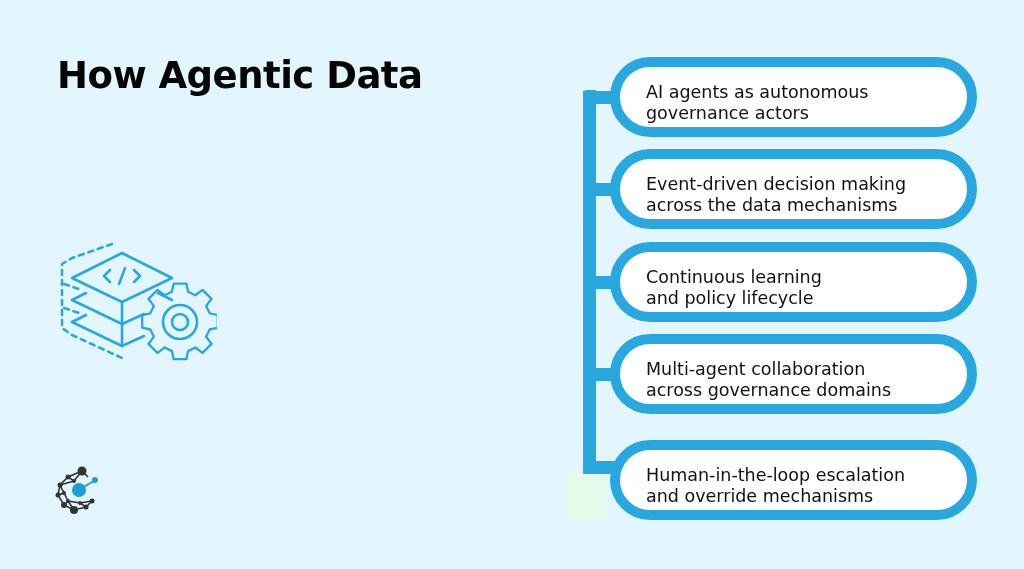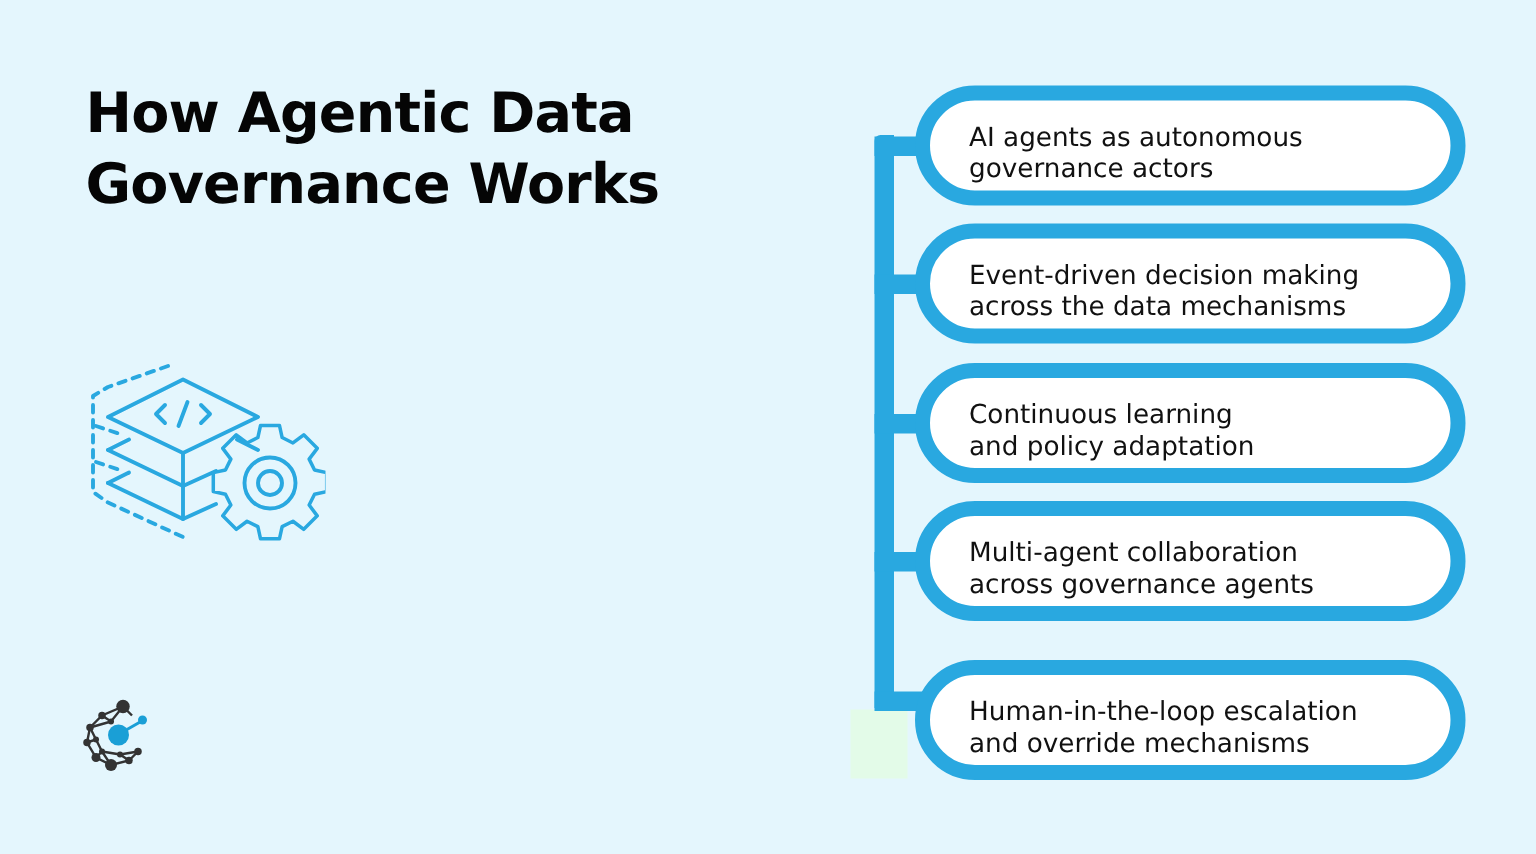--- a/index.html
+++ b/index.html
@@ -39,21 +39,20 @@
   }
   .deco-square {
     position: absolute; left: 567px; top: 473px; width: 38px; height: 46px; background: #e3fbe8;
   }
 </style>
 </head>
 <body>
 
 <h1 class="title">
   <span>How Agentic Data</span><br>
-  <span>Governance Works</span>
 </h1>
 
 <svg class="hero-icon" viewBox="0 0 165 130" fill="none" stroke="#29a8e0" stroke-width="2.6" stroke-linejoin="round" stroke-linecap="round">
 
   <path d="M60 6 L20 20 L10 26 L10 90 L20 97 L70 120" stroke-dasharray="5 5"></path>
   <path d="M12 46 L30 52" stroke-dasharray="5 5"></path>
   <path d="M12 70 L30 76" stroke-dasharray="5 5"></path>
 
   <path d="M20 40 L70 15 L120 40 L70 64 Z"></path>
 
@@ -115,22 +114,22 @@
 <div class="pill" style="top:57px">
   <span class="pill-text">AI agents as autonomous
 governance actors</span>
 </div>
 <div class="pill" style="top:149px">
   <span class="pill-text">Event-driven decision making
 across the data mechanisms</span>
 </div>
 <div class="pill" style="top:242px">
   <span class="pill-text">Continuous learning
-and policy adaptation</span>
+and policy lifecycle</span>
 </div>
 <div class="pill" style="top:334px">
   <span class="pill-text">Multi-agent collaboration
-across governance agents</span>
+across governance domains</span>
 </div>
 <div class="pill" style="top:440px">
   <span class="pill-text">Human-in-the-loop escalation
 and override mechanisms</span>
 </div>
 
 </body></html>

